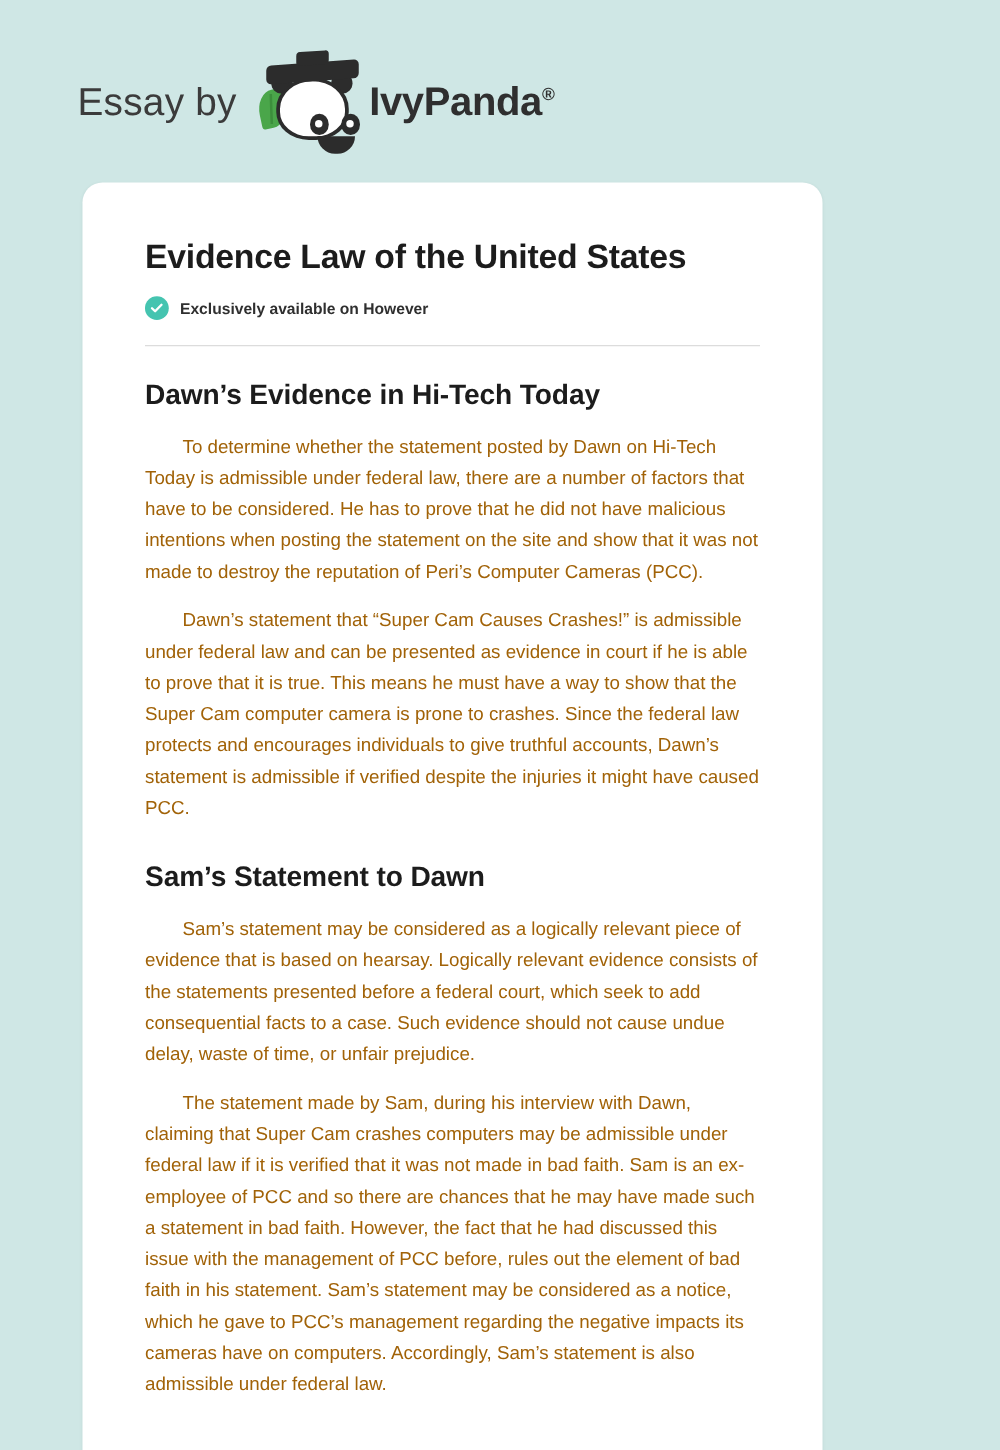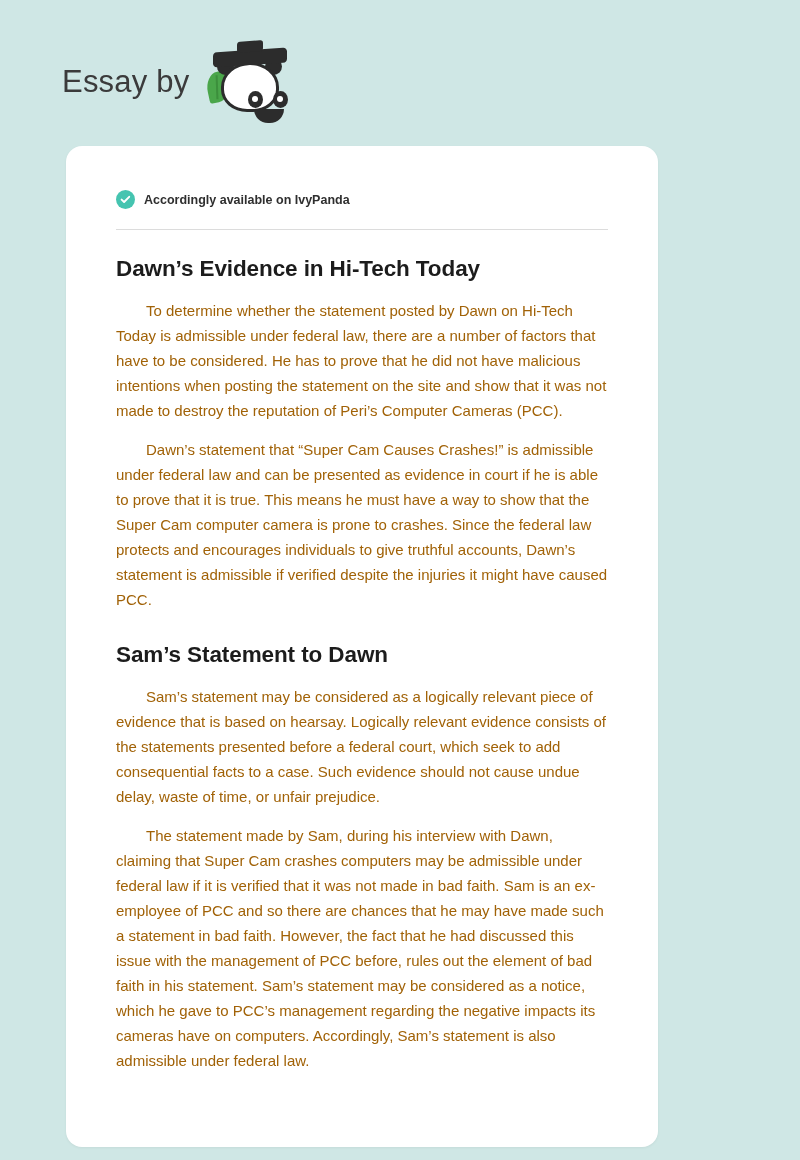--- a/index.html
+++ b/index.html
@@ -226,33 +226,35 @@
           <span class="panda-eye left">
               <span></span>
             </span>
           <span class="panda-eye right">
               <span></span>
             </span>
           <span class="panda-muzzle"></span>
         </span>
         <span class="panda-cap"></span>
       </span>
+      <span class="brand-name"><span>IvyPanda</span><span class="brand-reg">®</span></span>
     </span>
   </div>
 
   <div class="doc-card">
 
+    <h1 class="doc-title">Evidence Law of the United States</h1>
 
     <div class="exclusive">
       <span class="check-badge">
         <svg width="11" height="11" viewBox="0 0 11 11" aria-hidden="true">
           <path d="M1.6 5.6 L4.1 8.0 L9.2 2.8" fill="none" stroke="#ffffff" stroke-width="1.9" stroke-linecap="round" stroke-linejoin="round"></path>
         </svg>
       </span>
-      <span class="exclusive-text">Accordingly available on IvyPanda</span>
+      <span class="exclusive-text">Exclusively available on However</span>
     </div>
 
     <hr class="divider">
 
     <h2 class="section-heading">Dawn’s Evidence in Hi-Tech Today</h2>
     <p class="para">To determine whether the statement posted by Dawn on Hi-Tech Today is admissible under federal law, there are a number of factors that have to be considered. He has to prove that he did not have malicious intentions when posting the statement on the site and show that it was not made to destroy the reputation of Peri’s Computer Cameras (PCC).</p>
     <p class="para">Dawn’s statement that “Super Cam Causes Crashes!” is admissible under federal law and can be presented as evidence in court if he is able to prove that it is true. This means he must have a way to show that the Super Cam computer camera is prone to crashes. Since the federal law protects and encourages individuals to give truthful accounts, Dawn’s statement is admissible if verified despite the injuries it might have caused PCC.</p>
 
     <h2 class="section-heading">Sam’s Statement to Dawn</h2>
     <p class="para">Sam’s statement may be considered as a logically relevant piece of evidence that is based on hearsay. Logically relevant evidence consists of the statements presented before a federal court, which seek to add consequential facts to a case. Such evidence should not cause undue delay, waste of time, or unfair prejudice.</p>

